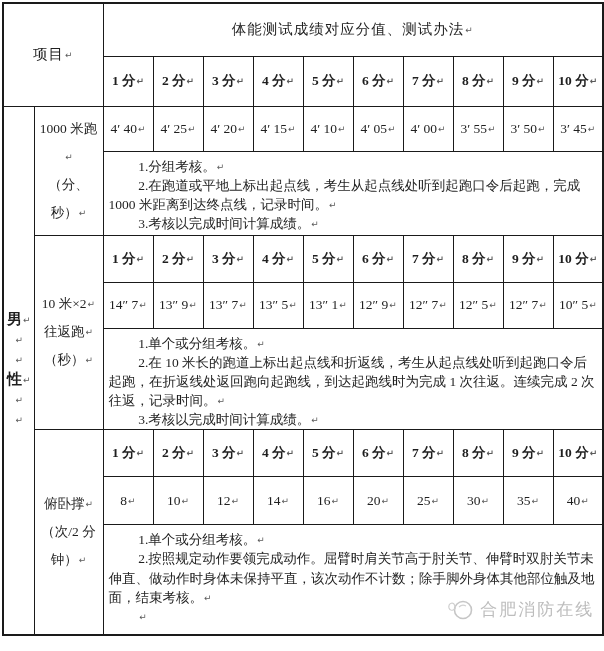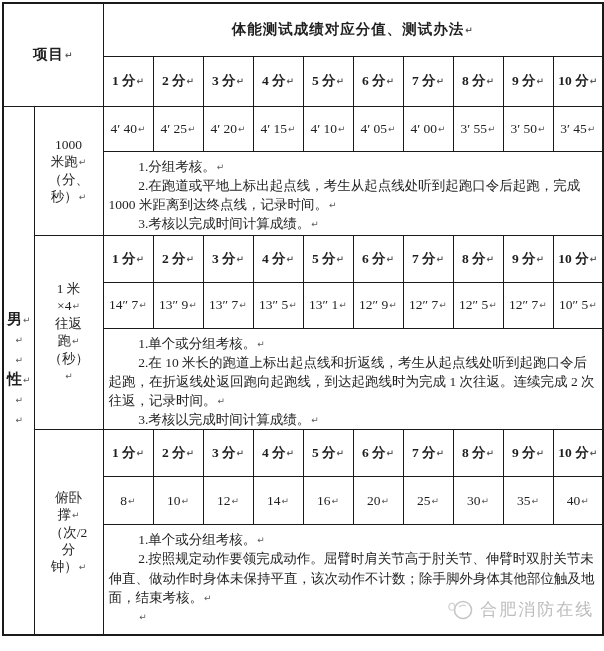--- a/index.html
+++ b/index.html
@@ -19,24 +19,24 @@
     border:2px solid #1a1a1a;
   }
   td{
     border:1px solid #1a1a1a;
     text-align:center;
     vertical-align:middle;
     font-size:13px;
     padding:0;
     overflow:hidden;
   }
-  .project,.title{font-weight:bold;font-size:14.5px;letter-spacing:1px;}
+  .project,.title{font-weight:normal;font-size:14.5px;letter-spacing:1px;}
   .sc{font-size:13.5px;font-weight:bold;}
   .vc{font-size:13.5px;}
-  .rlabel{font-size:13.5px;line-height:17px;padding:0 14px;}
+  .rlabel{font-size:13.5px;line-height:28px;padding:0 2px;}
   .gender .gchar{font-size:15px;font-weight:bold;}
   .gline{line-height:19px;min-height:19px;}
   .method{
     text-align:left;
     vertical-align:top;
     padding:5px 6px 0 5px;
     position:relative;
   }
   .method p{
     margin:0;
@@ -131,21 +131,21 @@
     <tr style="height:84px">
       <td class="method" colspan="10">
         <p><span>1.分组考核。</span><span class="pilcrow">↵</span></p>
         <p><span>2.在跑道或平地上标出起点线，考生从起点线处听到起跑口令后起跑，完成 1000 米距离到达终点线，记录时间。</span><span class="pilcrow">↵</span></p>
         <p><span>3.考核以完成时间计算成绩。</span><span class="pilcrow">↵</span></p>
       </td>
     </tr>
 
     <tr style="height:47px">
       <td class="rlabel" rowspan="3">
-        <div class="lline"><span>1 米×4</span><span class="pilcrow">↵</span></div>
+        <div class="lline"><span>10 米×2</span><span class="pilcrow">↵</span></div>
         <div class="lline"><span>往返跑</span><span class="pilcrow">↵</span></div>
         <div class="lline"><span>（秒）</span><span class="pilcrow">↵</span></div>
       </td>
       <td class="sc"><span>1 分</span><span class="pilcrow">↵</span></td>
       <td class="sc"><span>2 分</span><span class="pilcrow">↵</span></td>
       <td class="sc"><span>3 分</span><span class="pilcrow">↵</span></td>
       <td class="sc"><span>4 分</span><span class="pilcrow">↵</span></td>
       <td class="sc"><span>5 分</span><span class="pilcrow">↵</span></td>
       <td class="sc"><span>6 分</span><span class="pilcrow">↵</span></td>
       <td class="sc"><span>7 分</span><span class="pilcrow">↵</span></td>

